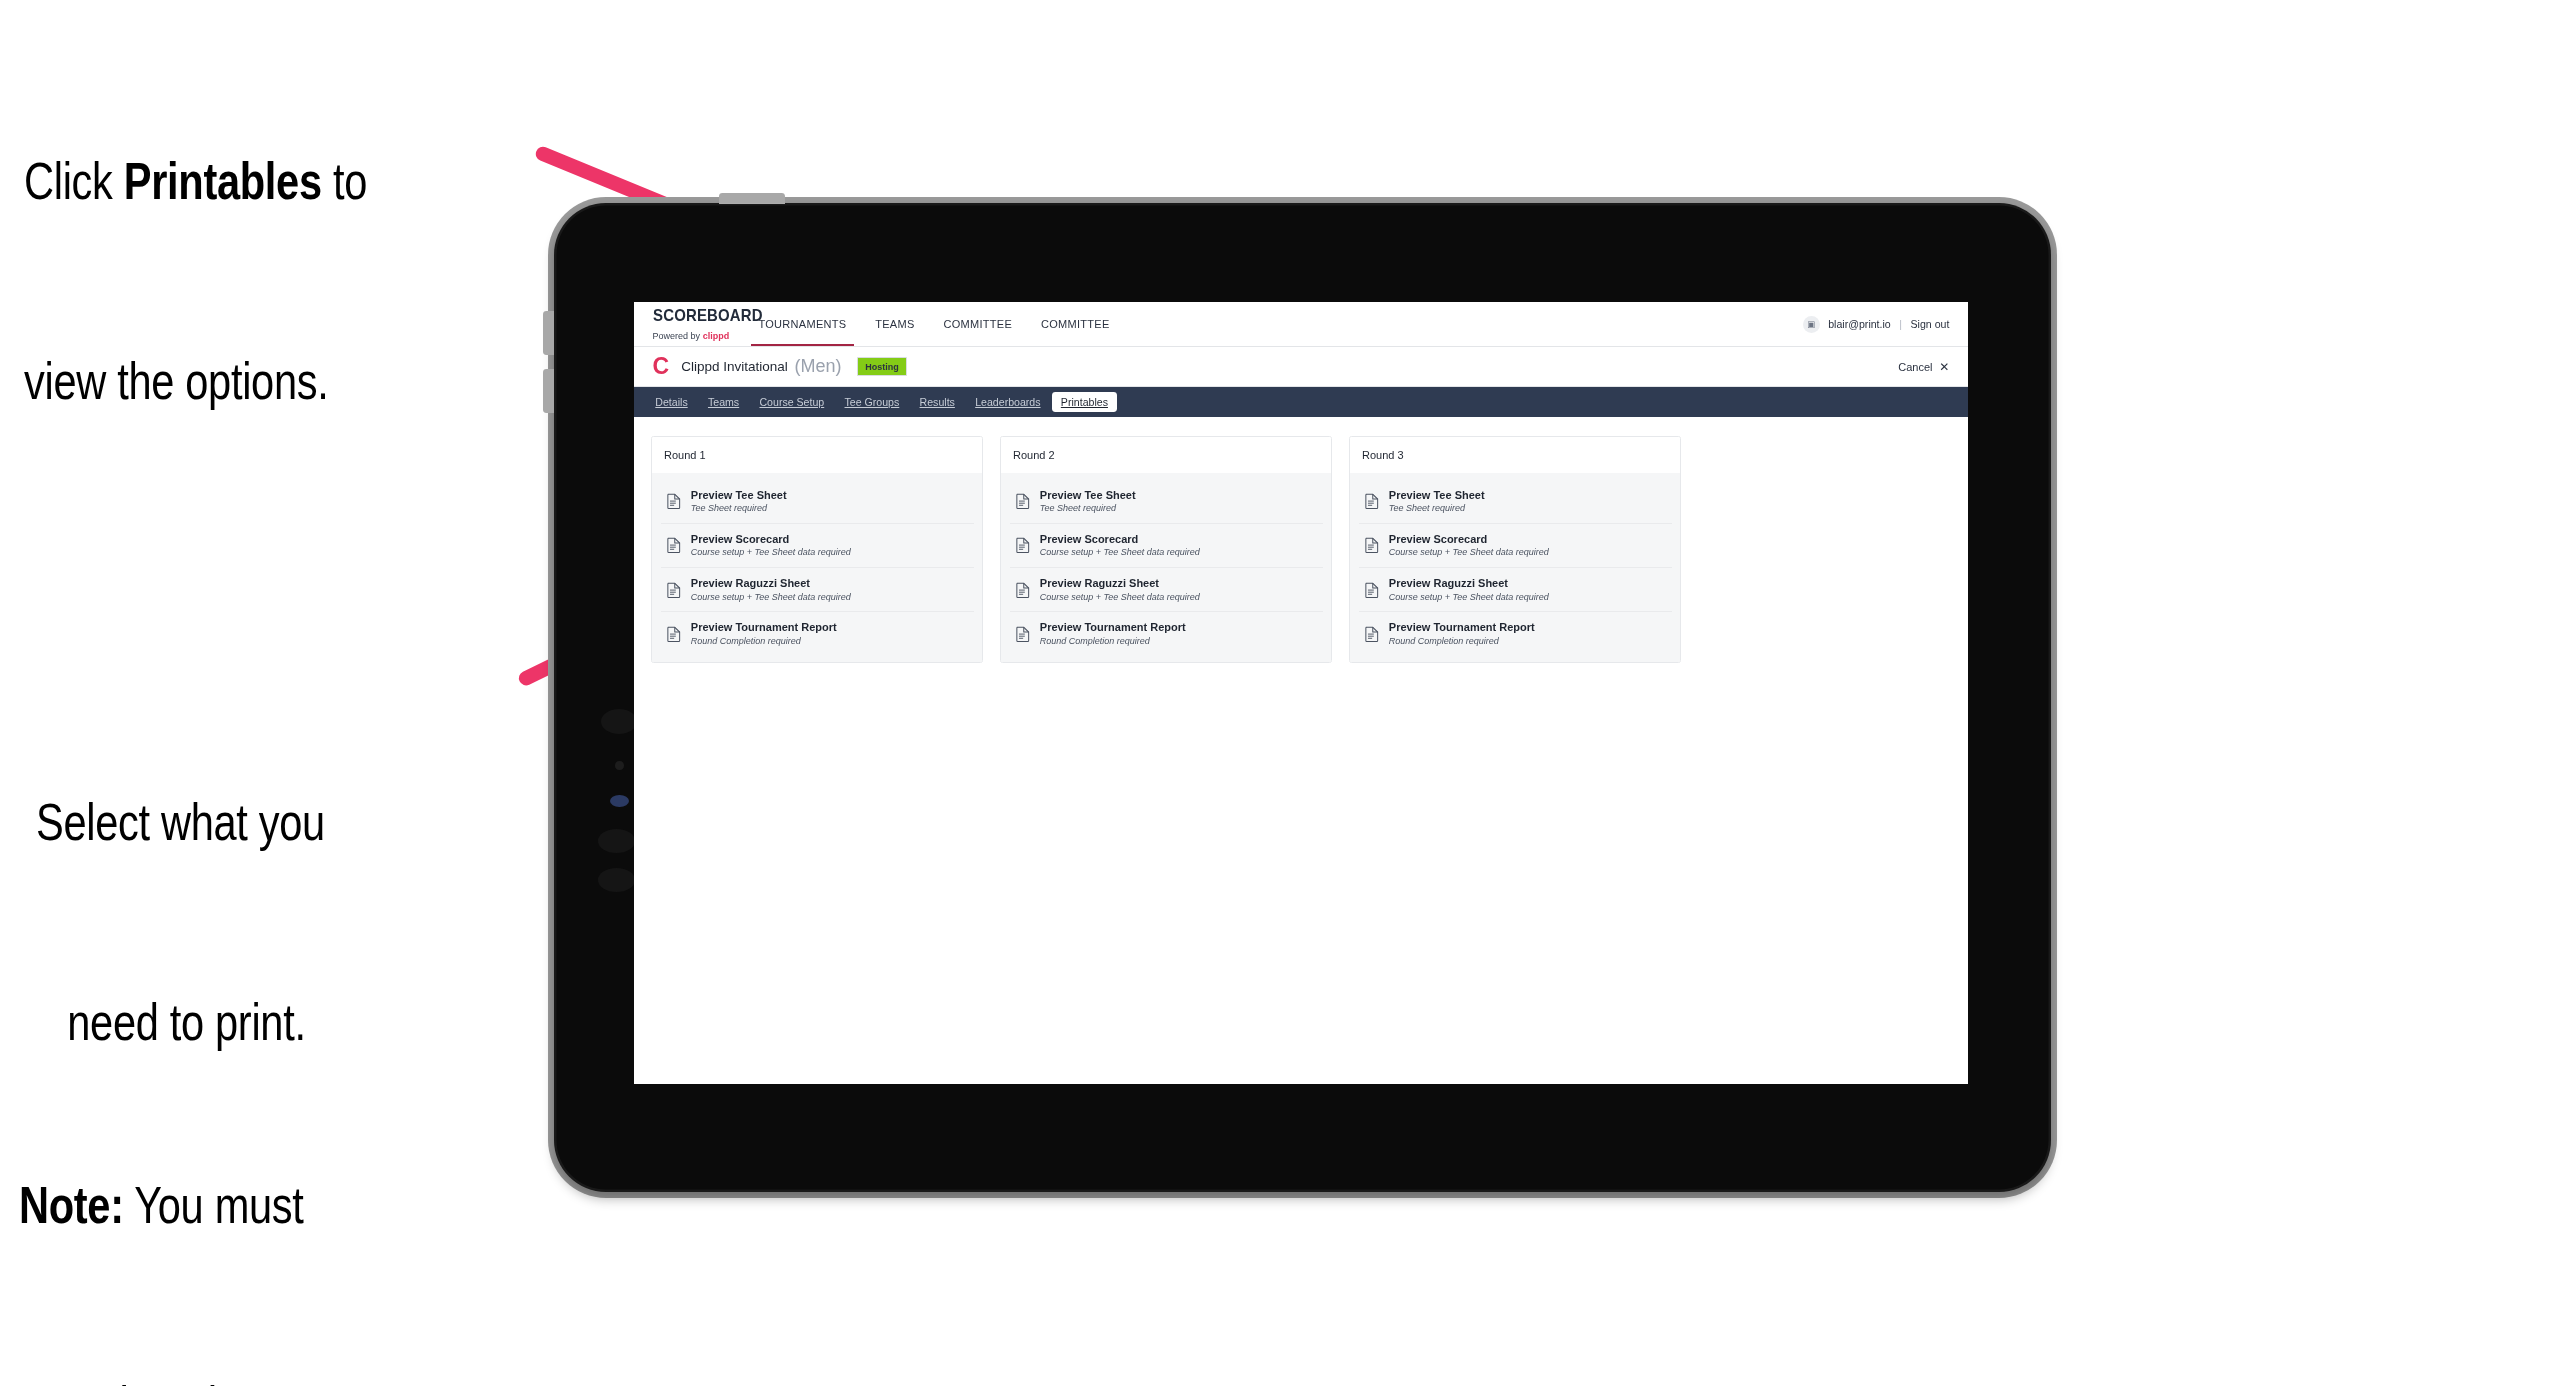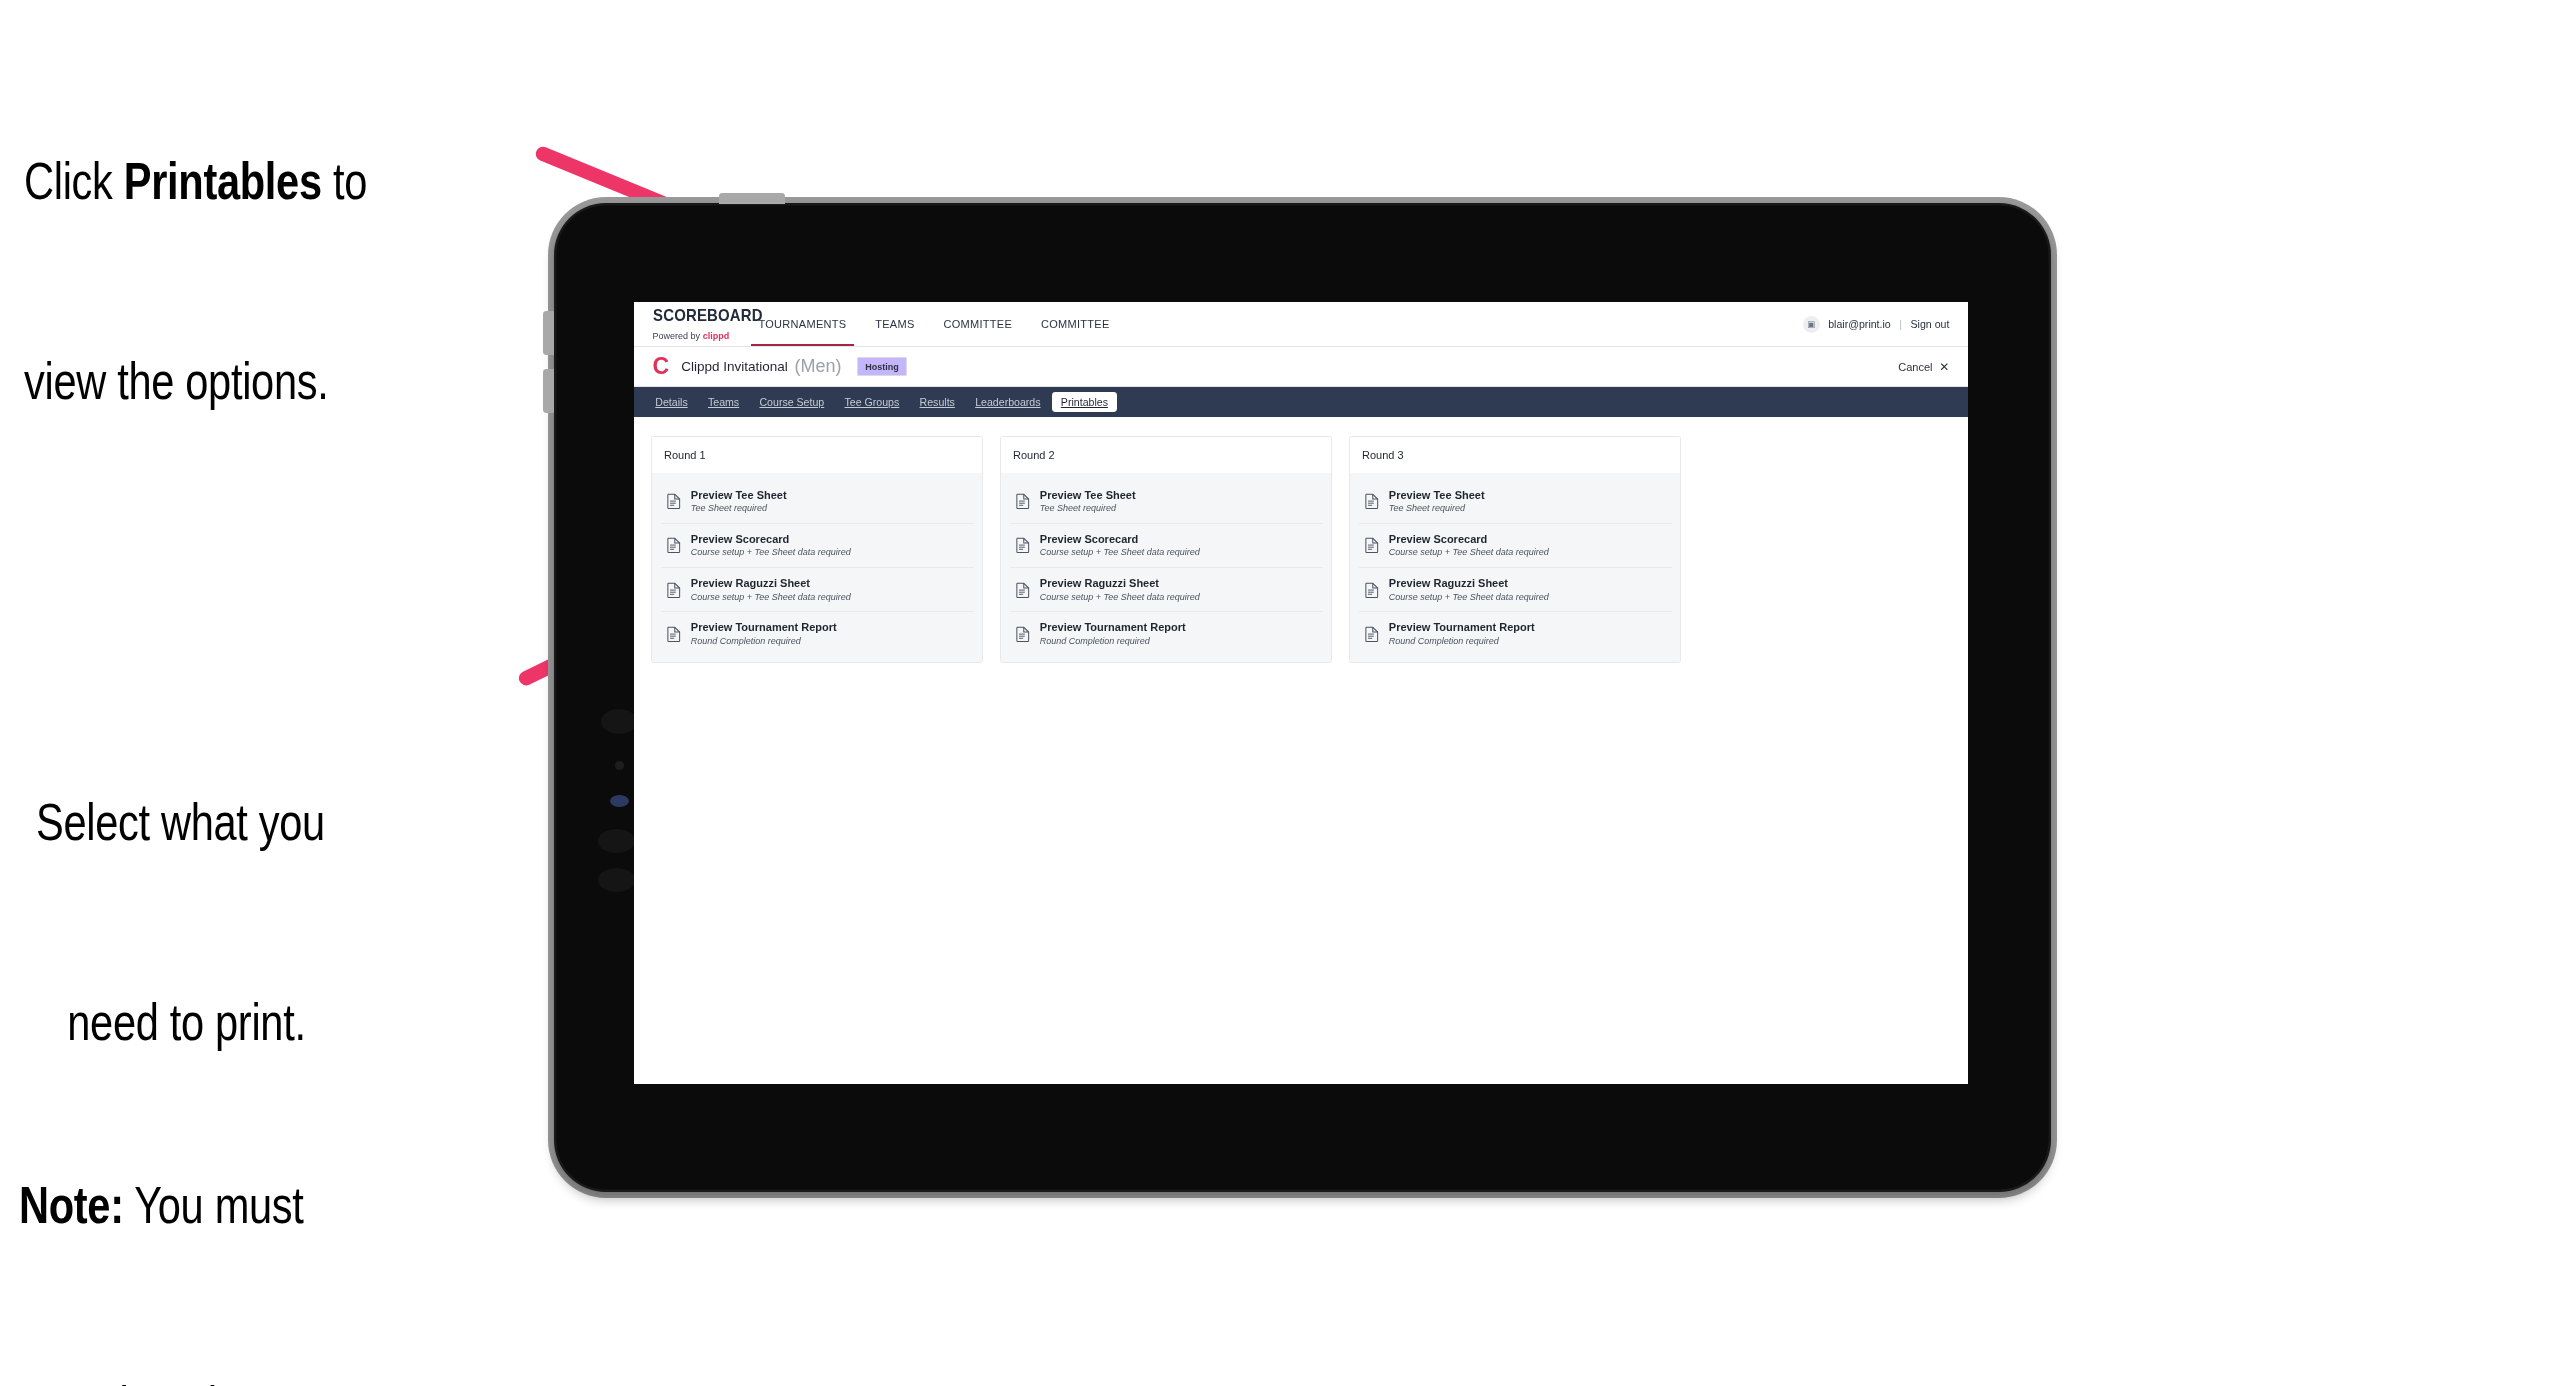--- a/index.html
+++ b/index.html
@@ -121,21 +121,21 @@
     display:flex;align-items:center;padding:0 18.6px;box-sizing:border-box;
   }
   #clippd-c{
     font-family:"Liberation Sans", sans-serif;
     font-weight:bold;font-size:23px;color:#e0315b;line-height:1;margin-right:12px;
   }
   #tourn-name{font-size:13.5px;color:#1f2530;}
   #tourn-gender{font-size:18px;color:#9aa1ad;margin-left:6.8px;}
   #hosting-chip{
     margin-left:15px;border:0.8px solid #d9dce1;border-radius:1px;
-    padding:3.4px 7.6px;font-size:9px;font-weight:bold;color:#2b3240;background:#c4b5fd;
+    padding:3.4px 7.6px;font-size:9px;font-weight:bold;color:#2b3240;background:#84cc16;
   }
   #cancel-wrap{
     margin-left:auto;display:flex;align-items:center;gap:6.8px;
     font-size:11px;color:#2b3240;cursor:pointer;
   }
   #cancel-x{font-size:12px;}
 
   
   #subnav{
     height:30px;background:#2f3b52;display:flex;align-items:center;

